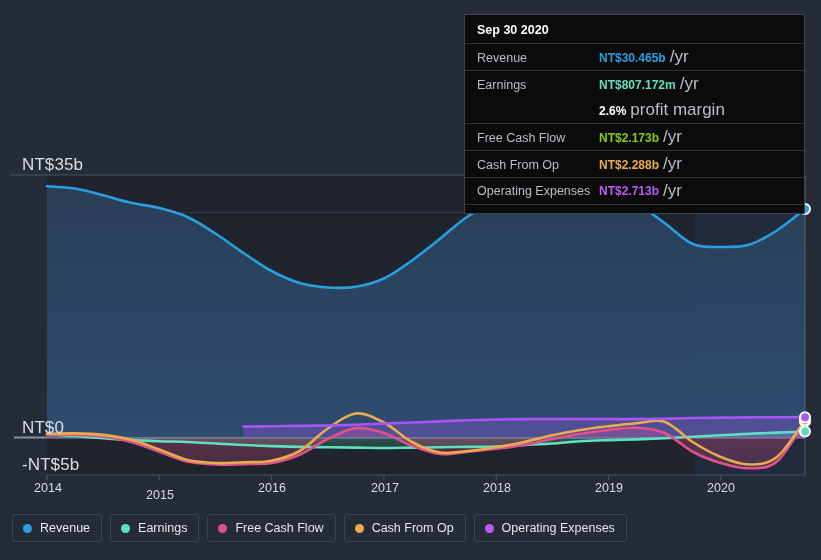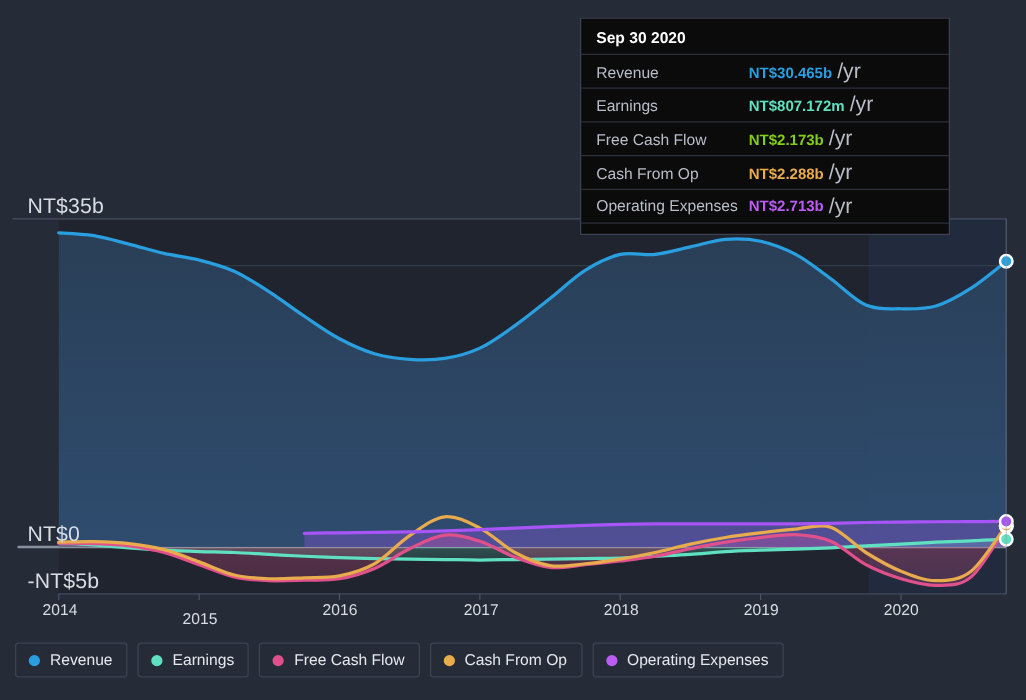--- a/index.html
+++ b/index.html
@@ -42,21 +42,21 @@
     color: #d9dde4;
     transform: translateX(-50%);
     white-space: nowrap;
   }
 
   
   .tooltip {
     position: absolute;
     left: 464px;
     top: 14px;
-    width: 296px;
+    width: 341px;
     background: #0b0b0c;
     border: 1px solid #3b4250;
     box-sizing: border-box;
     padding: 7px 0 4px 0;
   }
   .tt-title {
     font-size: 12.5px;
     font-weight: bold;
     color: #ffffff;
     padding: 1px 12px 6px 12px;
@@ -221,20 +221,27 @@
             <span class="tt-unit">/yr</span>
           </div>
         </div>
         <div class="tt-row">
           <div class="tt-key">Earnings</div>
           <div style="display: flex; align-items: baseline;">
             <span class="tt-val" style="color: rgb(95, 224, 192);">NT$807.172m</span>
             <span class="tt-unit">/yr</span>
           </div>
         </div>
+        <div class="tt-row no-rule">
+          <div class="tt-key"></div>
+          <div style="display: flex; align-items: baseline;">
+            <span class="tt-val" style="color: rgb(255, 255, 255);">2.6%</span>
+            <span class="tt-unit">profit margin</span>
+          </div>
+        </div>
         <div class="tt-row">
           <div class="tt-key">Free Cash Flow</div>
           <div style="display: flex; align-items: baseline;">
             <span class="tt-val" style="color: #84cc16;">NT$2.173b</span>
             <span class="tt-unit">/yr</span>
           </div>
         </div>
         <div class="tt-row">
           <div class="tt-key">Cash From Op</div>
           <div style="display: flex; align-items: baseline;">

